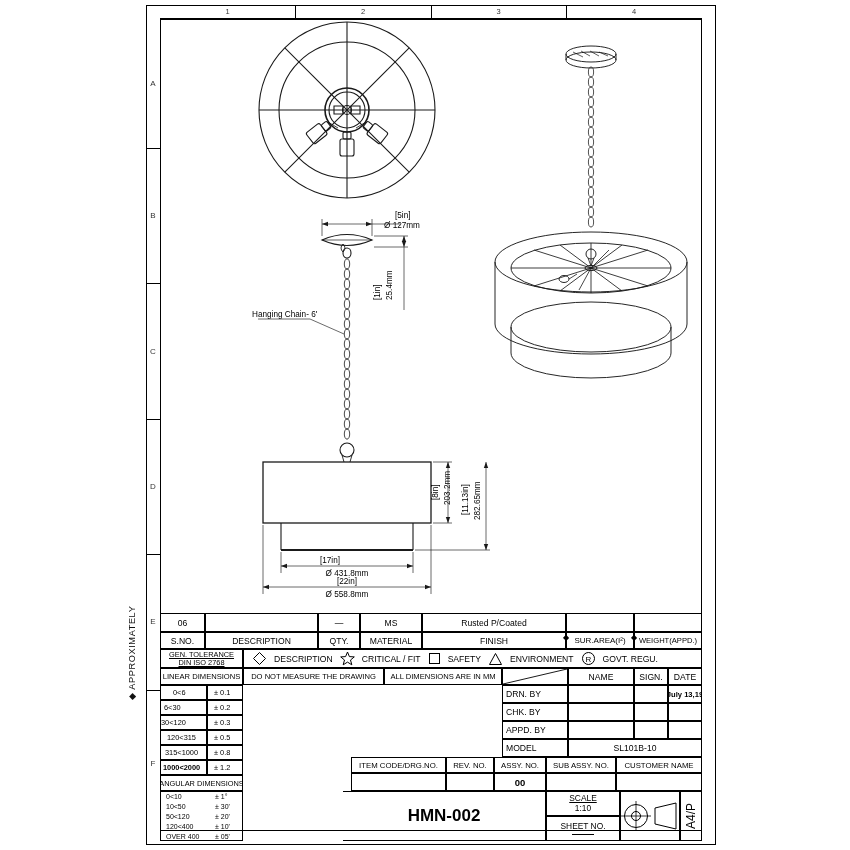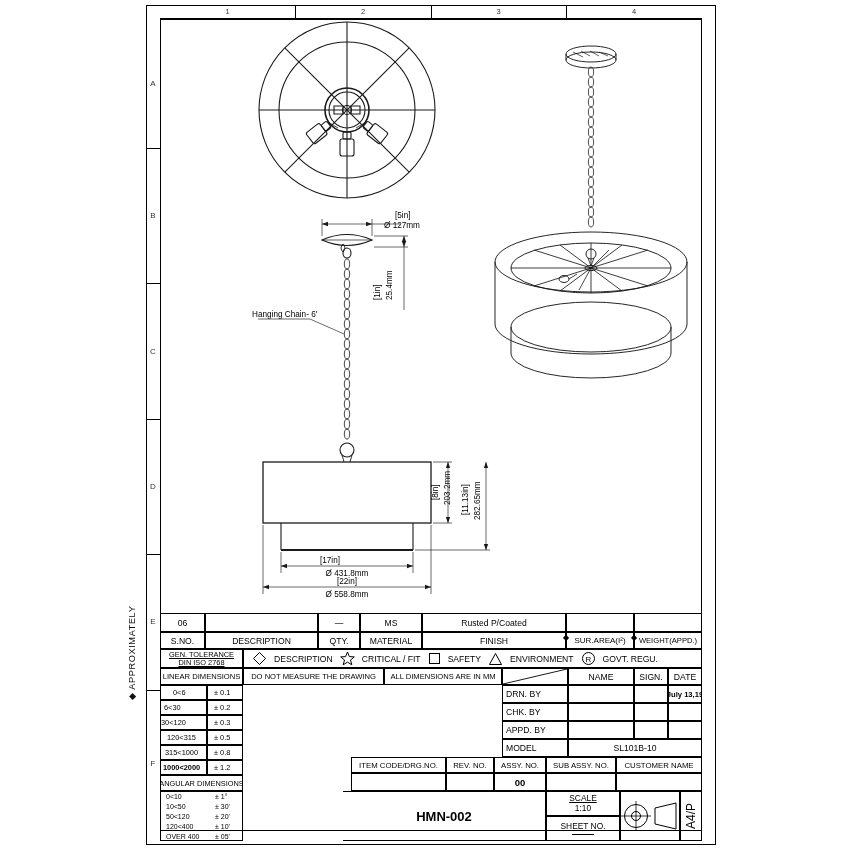--- a/index.html
+++ b/index.html
@@ -374,21 +374,21 @@
   <div class="cell" style="left:494px;top:757px;width:52px;height:16px;font-size:7.8px;">ASSY. NO.</div>
   <div class="cell" style="left:546px;top:757px;width:70px;height:16px;font-size:7.8px;">SUB ASSY. NO.</div>
   <div class="cell" style="left:616px;top:757px;width:86px;height:16px;font-size:7.8px;">CUSTOMER NAME</div>
 
   <div class="cell" style="left:351px;top:773px;width:95px;height:18px;"></div>
   <div class="cell" style="left:446px;top:773px;width:48px;height:18px;"></div>
   <div class="cell b" style="left:494px;top:773px;width:52px;height:18px;font-size:9.5px;">00</div>
   <div class="cell" style="left:546px;top:773px;width:70px;height:18px;"></div>
   <div class="cell" style="left:616px;top:773px;width:86px;height:18px;"></div>
 
-  <div class="cell b" style="left:343px;top:791px;width:203px;height:50px;font-size:13px;border-left:none;">HMN-002</div>
+  <div class="cell b" style="left:343px;top:791px;width:203px;height:50px;font-size:17px;border-left:none;">HMN-002</div>
 
   <div class="cell" style="left:546px;top:791px;width:74px;height:25px;flex-direction:column;line-height:1.1;">
     <span class="u" style="font-size:8.4px;">SCALE</span>
     <span style="font-size:8.4px;">1:10</span>
   </div>
   <div class="cell" style="left:546px;top:816px;width:74px;height:25px;flex-direction:column;line-height:1.1;">
     <span class="u" style="font-size:8.4px;">SHEET NO.</span>
     <span style="font-size:8.4px;border-top:0.8px solid #000;width:22px;margin-top:3px;"></span>
   </div>
 

